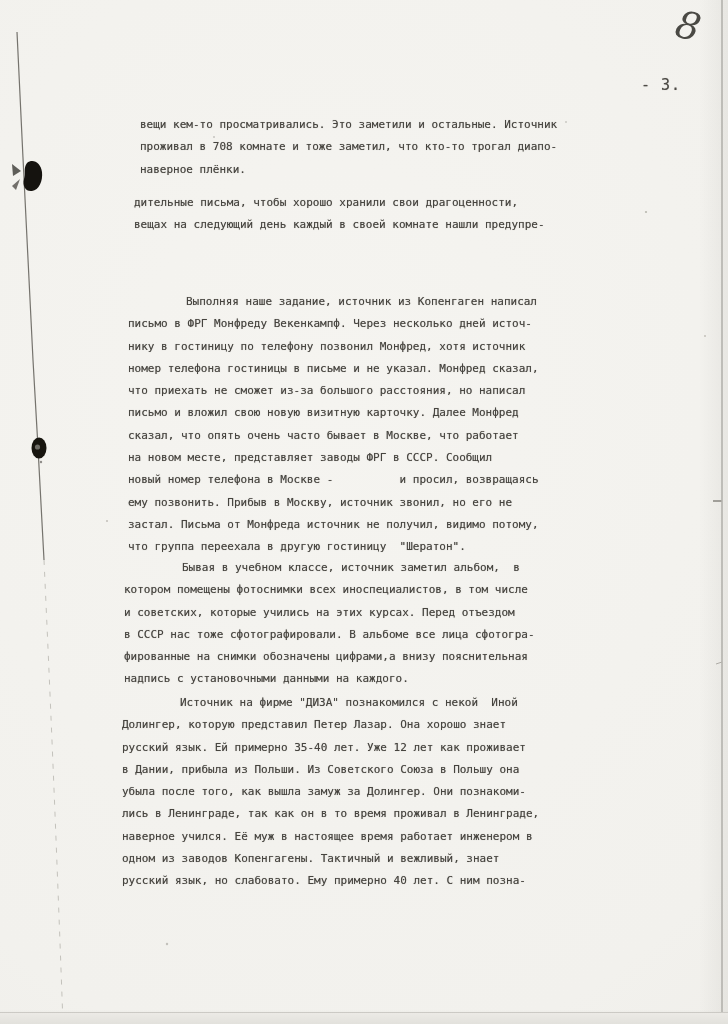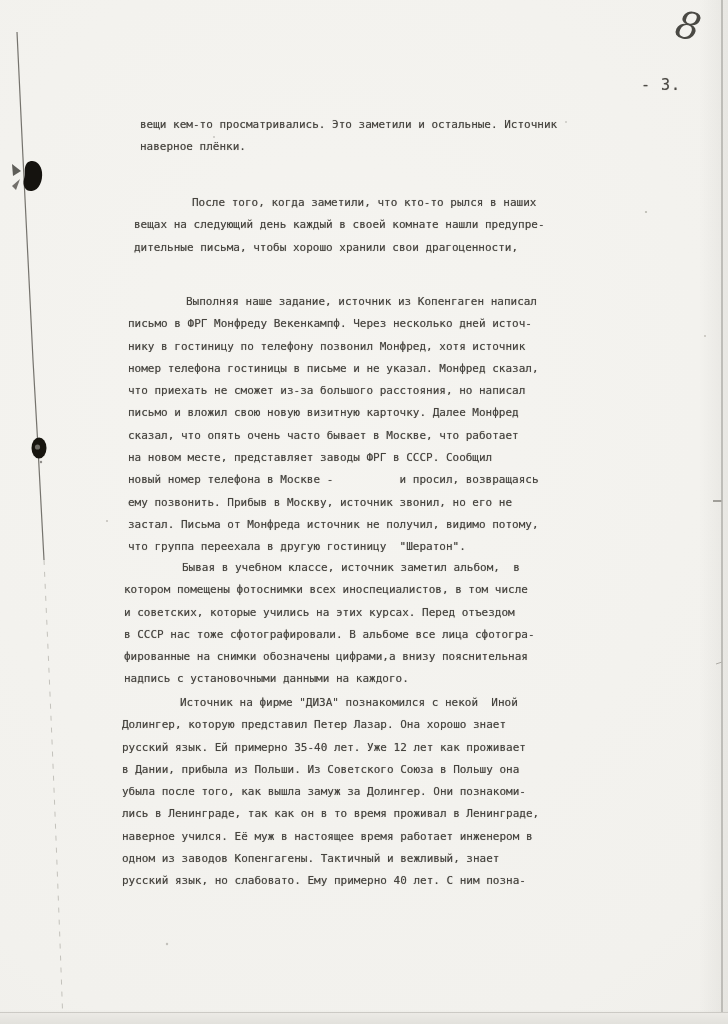--- a/index.html
+++ b/index.html
@@ -68,22 +68,22 @@
     <circle cx="167" cy="944" r="1.2" fill="#94918a" opacity="0.5"></circle>
     <circle cx="566" cy="122" r="1" fill="#9a978f" opacity="0.45"></circle>
     <circle cx="107" cy="521" r="1" fill="#8f8c84" opacity="0.5"></circle>
   </svg>
 
   <div class="hand-number">8</div>
 
   <div class="typed-pageno">- 3.</div>
 
   <div id="paragraphs">
-      <div class="para" style="top: 114px; left: 140px;"><div class="line">вещи кем-то просматривались. Это заметили и остальные. Источник</div><div class="line">наверное плёнки.</div></div>
-      <div class="para" style="top: 192px; left: 134px;"><div class="line indent">После того, когда заметили, что кто-то рылся в наших</div><div class="line">вещах на следующий день каждый в своей комнате нашли предупре-</div><div class="line">дительные письма, чтобы хорошо хранили свои драгоценности,</div></div>
+      <div class="para" style="top: 114px; left: 140px;"><div class="line">вещи кем-то просматривались. Это заметили и остальные. Источник</div><div class="line">проживал в 708 комнате и тоже заметил, что кто-то трогал диапо-</div><div class="line">наверное плёнки.</div></div>
+      <div class="para" style="top: 192px; left: 134px;"><div class="line">дительные письма, чтобы хорошо хранили свои драгоценности,</div><div class="line">вещах на следующий день каждый в своей комнате нашли предупре-</div></div>
       <div class="para" style="top: 291px; left: 128px;"><div class="line indent">Выполняя наше задание, источник из Копенгаген написал</div><div class="line">письмо в ФРГ Монфреду Векенкампф. Через несколько дней источ-</div><div class="line">нику в гостиницу по телефону позвонил Монфред, хотя источник</div><div class="line">номер телефона гостиницы в письме и не указал. Монфред сказал,</div><div class="line">что приехать не сможет из-за большого расстояния, но написал</div><div class="line">письмо и вложил свою новую визитную карточку. Далее Монфред</div><div class="line">сказал, что опять очень часто бывает в Москве, что работает</div><div class="line">на новом месте, представляет заводы ФРГ в СССР. Сообщил</div><div class="line">новый номер телефона в Москве -          и просил, возвращаясь</div><div class="line">ему позвонить. Прибыв в Москву, источник звонил, но его не</div><div class="line">застал. Письма от Монфреда источник не получил, видимо потому,</div><div class="line">что группа переехала в другую гостиницу  "Шератон".</div></div>
       <div class="para" style="top: 557px; left: 124px;"><div class="line indent">Бывая в учебном классе, источник заметил альбом,  в</div><div class="line">котором помещены фотоснимки всех иноспециалистов, в том числе</div><div class="line">и советских, которые учились на этих курсах. Перед отъездом</div><div class="line">в СССР нас тоже сфотографировали. В альбоме все лица сфотогра-</div><div class="line">фированные на снимки обозначены цифрами,а внизу пояснительная</div><div class="line">надпись с установочными данными на каждого.</div></div>
       <div class="para" style="top: 692px; left: 122px;"><div class="line indent">Источник на фирме "ДИЗА" познакомился с некой  Иной</div><div class="line">Долингер, которую представил Петер Лазар. Она хорошо знает</div><div class="line">русский язык. Ей примерно 35-40 лет. Уже 12 лет как проживает</div><div class="line">в Дании, прибыла из Польши. Из Советского Союза в Польшу она</div><div class="line">убыла после того, как вышла замуж за Долингер. Они познакоми-</div><div class="line">лись в Ленинграде, так как он в то время проживал в Ленинграде,</div><div class="line">наверное учился. Её муж в настоящее время работает инженером в</div><div class="line">одном из заводов Копенгагены. Тактичный и вежливый, знает</div><div class="line">русский язык, но слабовато. Ему примерно 40 лет. С ним позна-</div></div>
     </div>
 
   <div class="right-edge"></div>
   <div class="bottom-band"></div>
 </div>
 
 </body></html>

